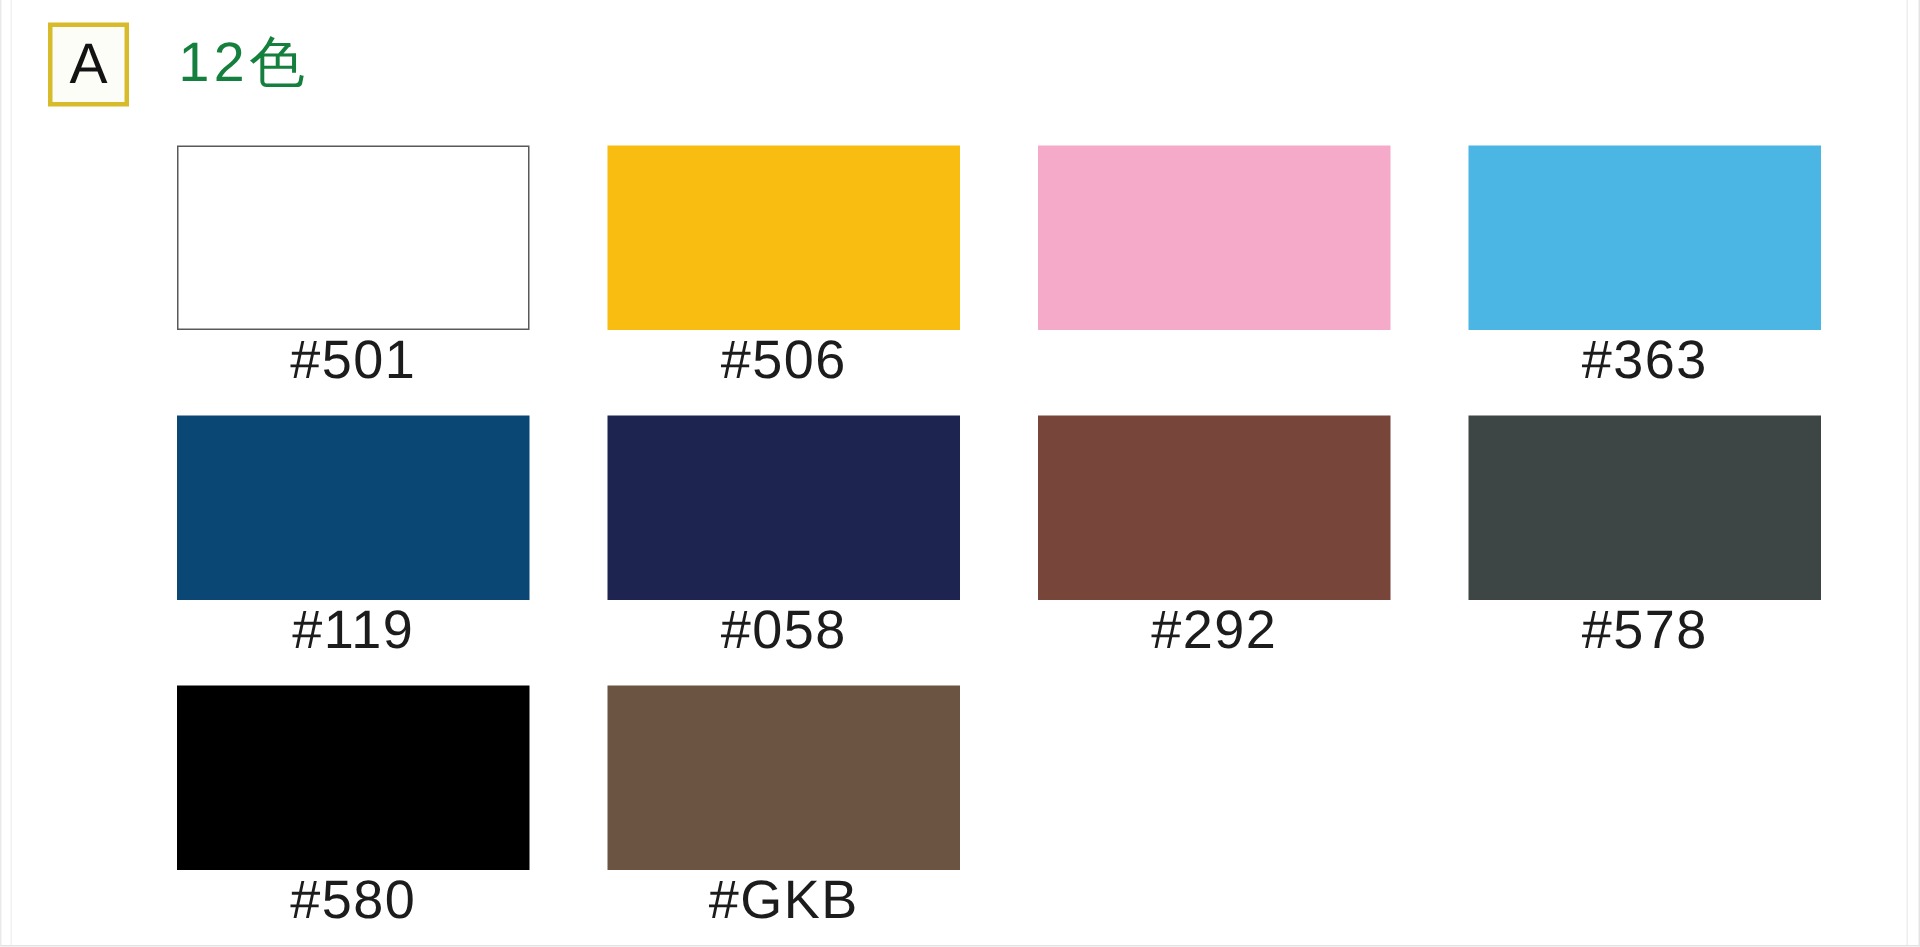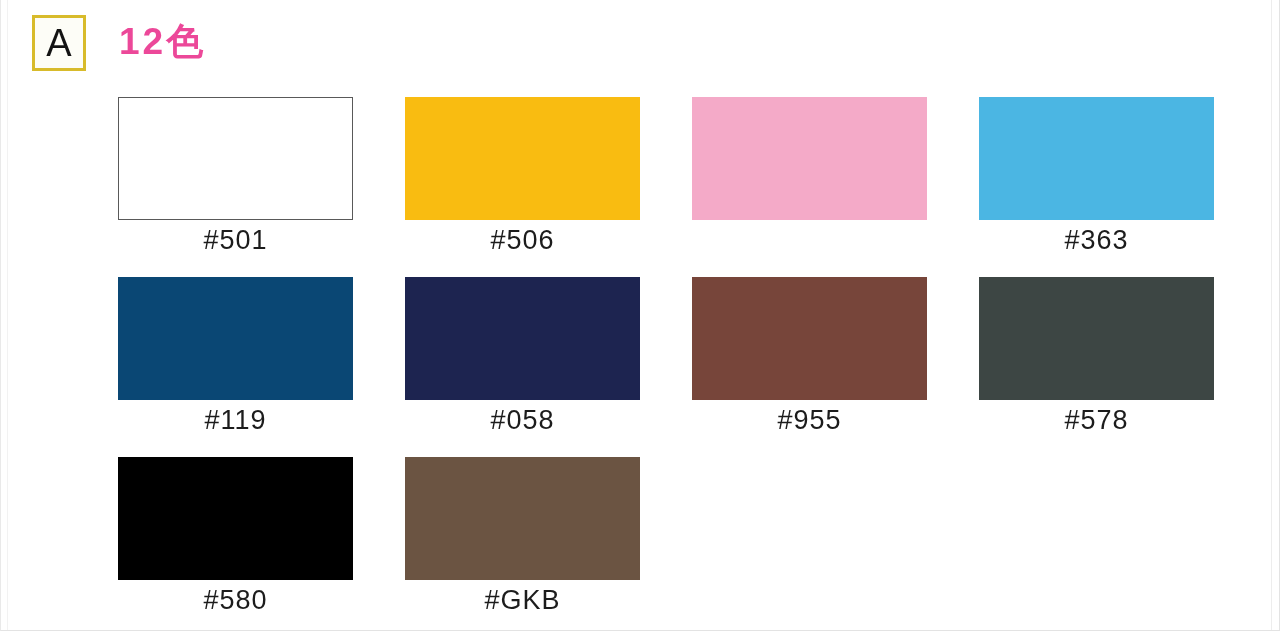--- a/index.html
+++ b/index.html
@@ -68,22 +68,22 @@
     font-weight: 400;
     line-height: 1;
     color: #131313;
     letter-spacing: 0;
   }
   .header-title {
     position: absolute;
     left: 118px;
     top: 14px;
     font-size: 37px;
-    font-weight: 700;
-    color: #ec4899;
+    font-weight: 400;
+    color: #15803d;
     letter-spacing: 3px;
     line-height: 56px;
     white-space: nowrap;
   }
 
   
   .swatch-grid {
     position: absolute;
     left: 117px;
     top: 97px;
@@ -106,21 +106,21 @@
   }
   .swatch-chip.bordered {
     border: 1px solid #595959;
   }
   .swatch-label {
     position: absolute;
     left: 0;
     top: 124px;
     width: 235px;
     text-align: center;
-    font-size: 27px;
+    font-size: 36px;
     font-weight: 400;
     color: #1c1c1c;
     letter-spacing: 1px;
     line-height: 38px;
     white-space: nowrap;
   }
 </style>
 </head>
 <body>
 
@@ -150,21 +150,21 @@
       <div class="swatch-cell">
         <div class="swatch-chip" style="background-color: rgb(10, 71, 116);"></div>
         <div class="swatch-label">#119</div>
       </div>
       <div class="swatch-cell">
         <div class="swatch-chip" style="background-color: rgb(29, 36, 80);"></div>
         <div class="swatch-label">#058</div>
       </div>
       <div class="swatch-cell">
         <div class="swatch-chip" style="background-color: rgb(119, 69, 58);"></div>
-        <div class="swatch-label">#955</div>
+        <div class="swatch-label">#292</div>
       </div>
       <div class="swatch-cell">
         <div class="swatch-chip" style="background-color: rgb(61, 70, 68);"></div>
         <div class="swatch-label">#578</div>
       </div>
       <div class="swatch-cell">
         <div class="swatch-chip" style="background-color: rgb(0, 0, 0);"></div>
         <div class="swatch-label">#580</div>
       </div>
       <div class="swatch-cell">

